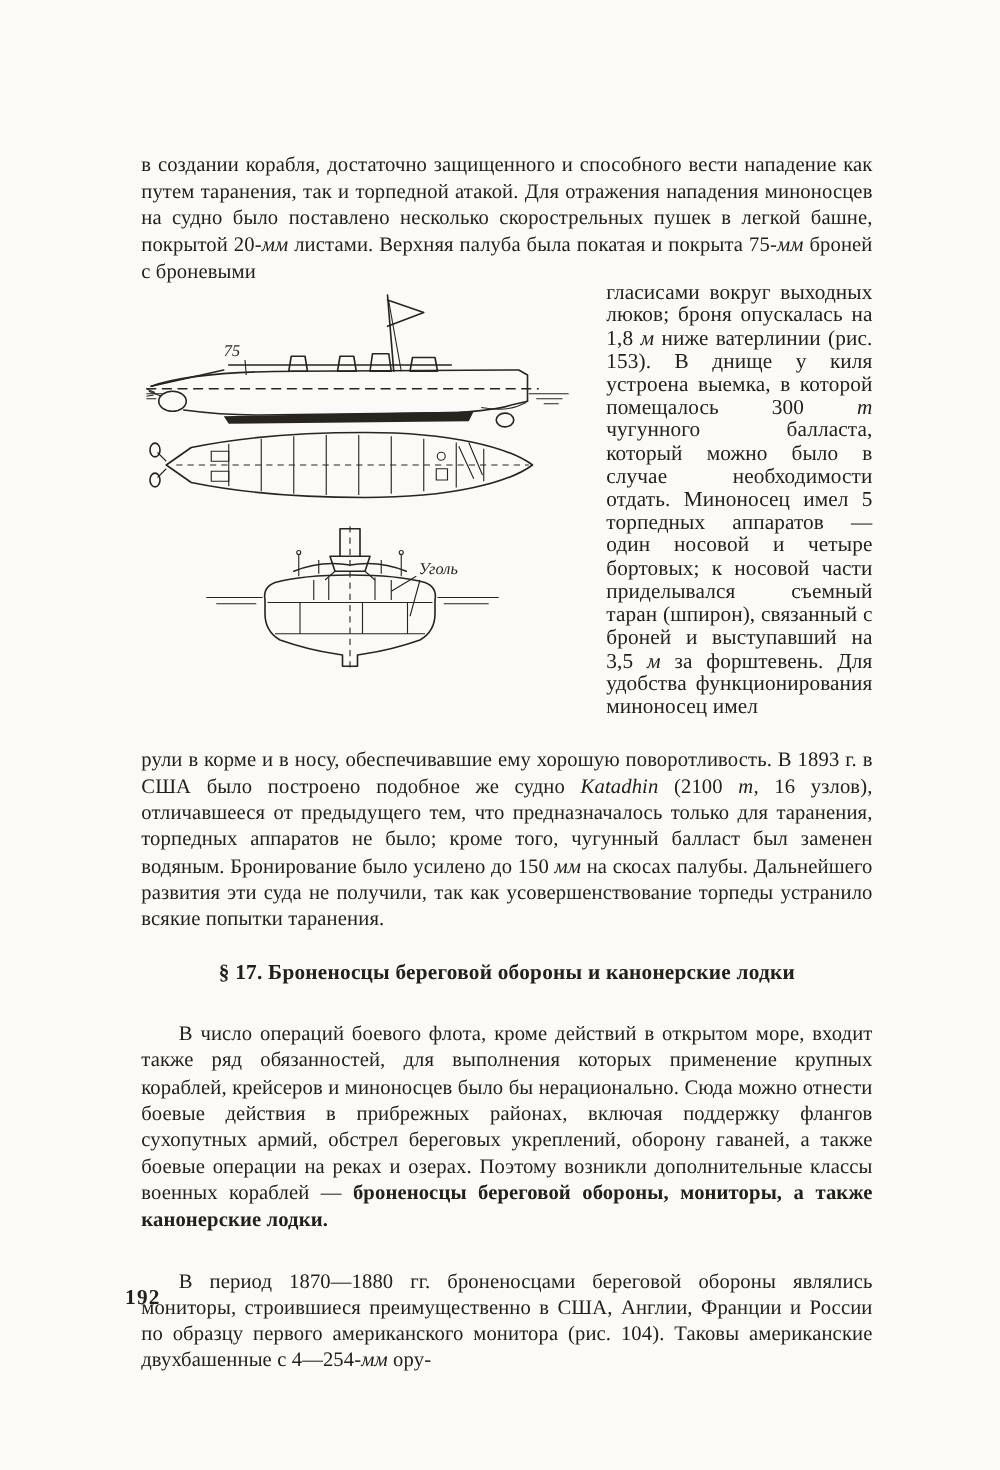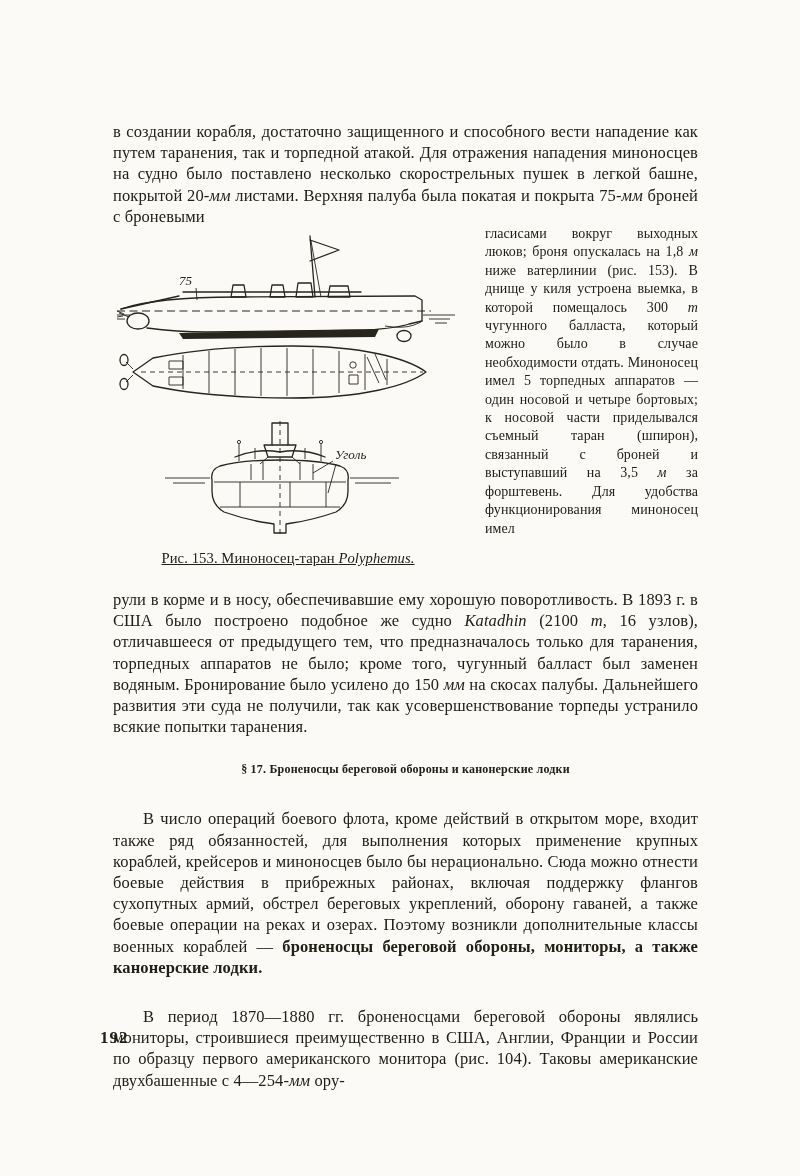--- a/index.html
+++ b/index.html
@@ -15,24 +15,24 @@
     font-size:16.5px; line-height:21.2px; text-align:justify;
     letter-spacing:0.1px;
   }
   p { margin:0; }
   .seg-i { font-style:italic; }
   .seg-b { font-weight:bold; }
   .fig-row { display:flex; margin-top:2px; margin-bottom:4px; }
   figure.fig { margin:0; padding:0; width:372px; flex:0 0 auto;text-decoration:underline; }
   figure.fig svg { display:block; width:340px; height:312px; margin-left:4px; margin-top:4px; }
   .caption { text-align:center; font-size:14.6px; line-height:18px; margin-top:4px; width:350px; }
-  .right-col { flex:1 1 auto; font-size:14px; line-height:18.4px; margin-top:-4px; }
+  .right-col { flex:1 1 auto; font-size:17px; line-height:18.4px; margin-top:-4px; }
   .cont { margin-top:22px; }
   h2.heading {
-    text-align:center; font-weight:bold; font-size:12px;
+    text-align:center; font-weight:bold; font-size:17px;
     margin:22px 0 15px 0; line-height:21px; letter-spacing:0.2px;
   }
   .indent { text-indent:30px;margin-top:28px; }
   .page-number {
     position:absolute; left:100px; top:1028px;
     font-size:17px; font-weight:bold; letter-spacing:1px;
   }
   
   .ln { fill:none; stroke:#28251f; stroke-width:1.3; stroke-linecap:round; stroke-linejoin:round; }
   .thin { fill:none; stroke:#28251f; stroke-width:0.9; }
@@ -120,21 +120,20 @@
             <path class="thin" d="M48,245 H93 M56,250 H88 M233,245 H282 M238,250 H274"></path>
 
             <path class="thin" d="M97,249 H229 M103,274 H223"></path>
             <path class="thin" d="M123,249 V274 M173,249 V274 M209,249 V274"></path>
             <path class="thin" d="M134,231 V247 M146,229 V247 M183,229 V247 M196,231 V247"></path>
 
             <path class="thin" d="M216,228 L196,240 M219,231 L211,260"></path>
             <text class="figtext" x="218" y="226">Уголь</text>
           </g>
         </svg>
-        <figcaption class="caption"><span>Рис. 153. Миноносец-таран </span><span class="seg-i">Polyphemus.</span></figcaption>
       </figure>
 
       <p class="para right-col"><span>гласисами вокруг выходных люков; броня опускалась на 1,8 </span><span class="seg-i">м</span><span> ниже ватерлинии (рис. 153). В днище у киля устроена выемка, в которой помещалось 300 </span><span class="seg-i">т</span><span> чугунного балласта, который можно было в случае необходимости отдать. Миноносец имел 5 торпедных аппаратов — один носовой и четыре бортовых; к носовой части приделывался съемный таран (шпирон), связанный с броней и выступавший на 3,5 </span><span class="seg-i">м</span><span> за форштевень. Для удобства функционирования миноносец имел</span></p>
     </div>
 
     <p class="para cont"><span>рули в корме и в носу, обеспечивавшие ему хорошую поворотливость. В 1893 г. в США было построено подобное же судно </span><span class="seg-i">Katadhin</span><span> (2100 </span><span class="seg-i">т</span><span>, 16 узлов), отличавшееся от предыдущего тем, что предназначалось только для таранения, торпедных аппаратов не было; кроме того, чугунный балласт был заменен водяным. Бронирование было усилено до 150 </span><span class="seg-i">мм</span><span> на скосах палубы. Дальнейшего развития эти суда не получили, так как усовершенствование торпеды устранило всякие попытки таранения.</span></p>
 
     <h2 class="heading">§ 17. Броненосцы береговой обороны и канонерские лодки</h2>
 
     <p class="para indent"><span>В число операций боевого флота, кроме действий в открытом море, входит также ряд обязанностей, для выполнения которых применение крупных кораблей, крейсеров и миноносцев было бы нерационально. Сюда можно отнести боевые действия в прибрежных районах, включая поддержку флангов сухопутных армий, обстрел береговых укреплений, оборону гаваней, а также боевые операции на реках и озерах. Поэтому возникли дополнительные классы военных кораблей — </span><span class="seg-b">броненосцы береговой обороны, мониторы, а также канонерские лодки.</span></p>

